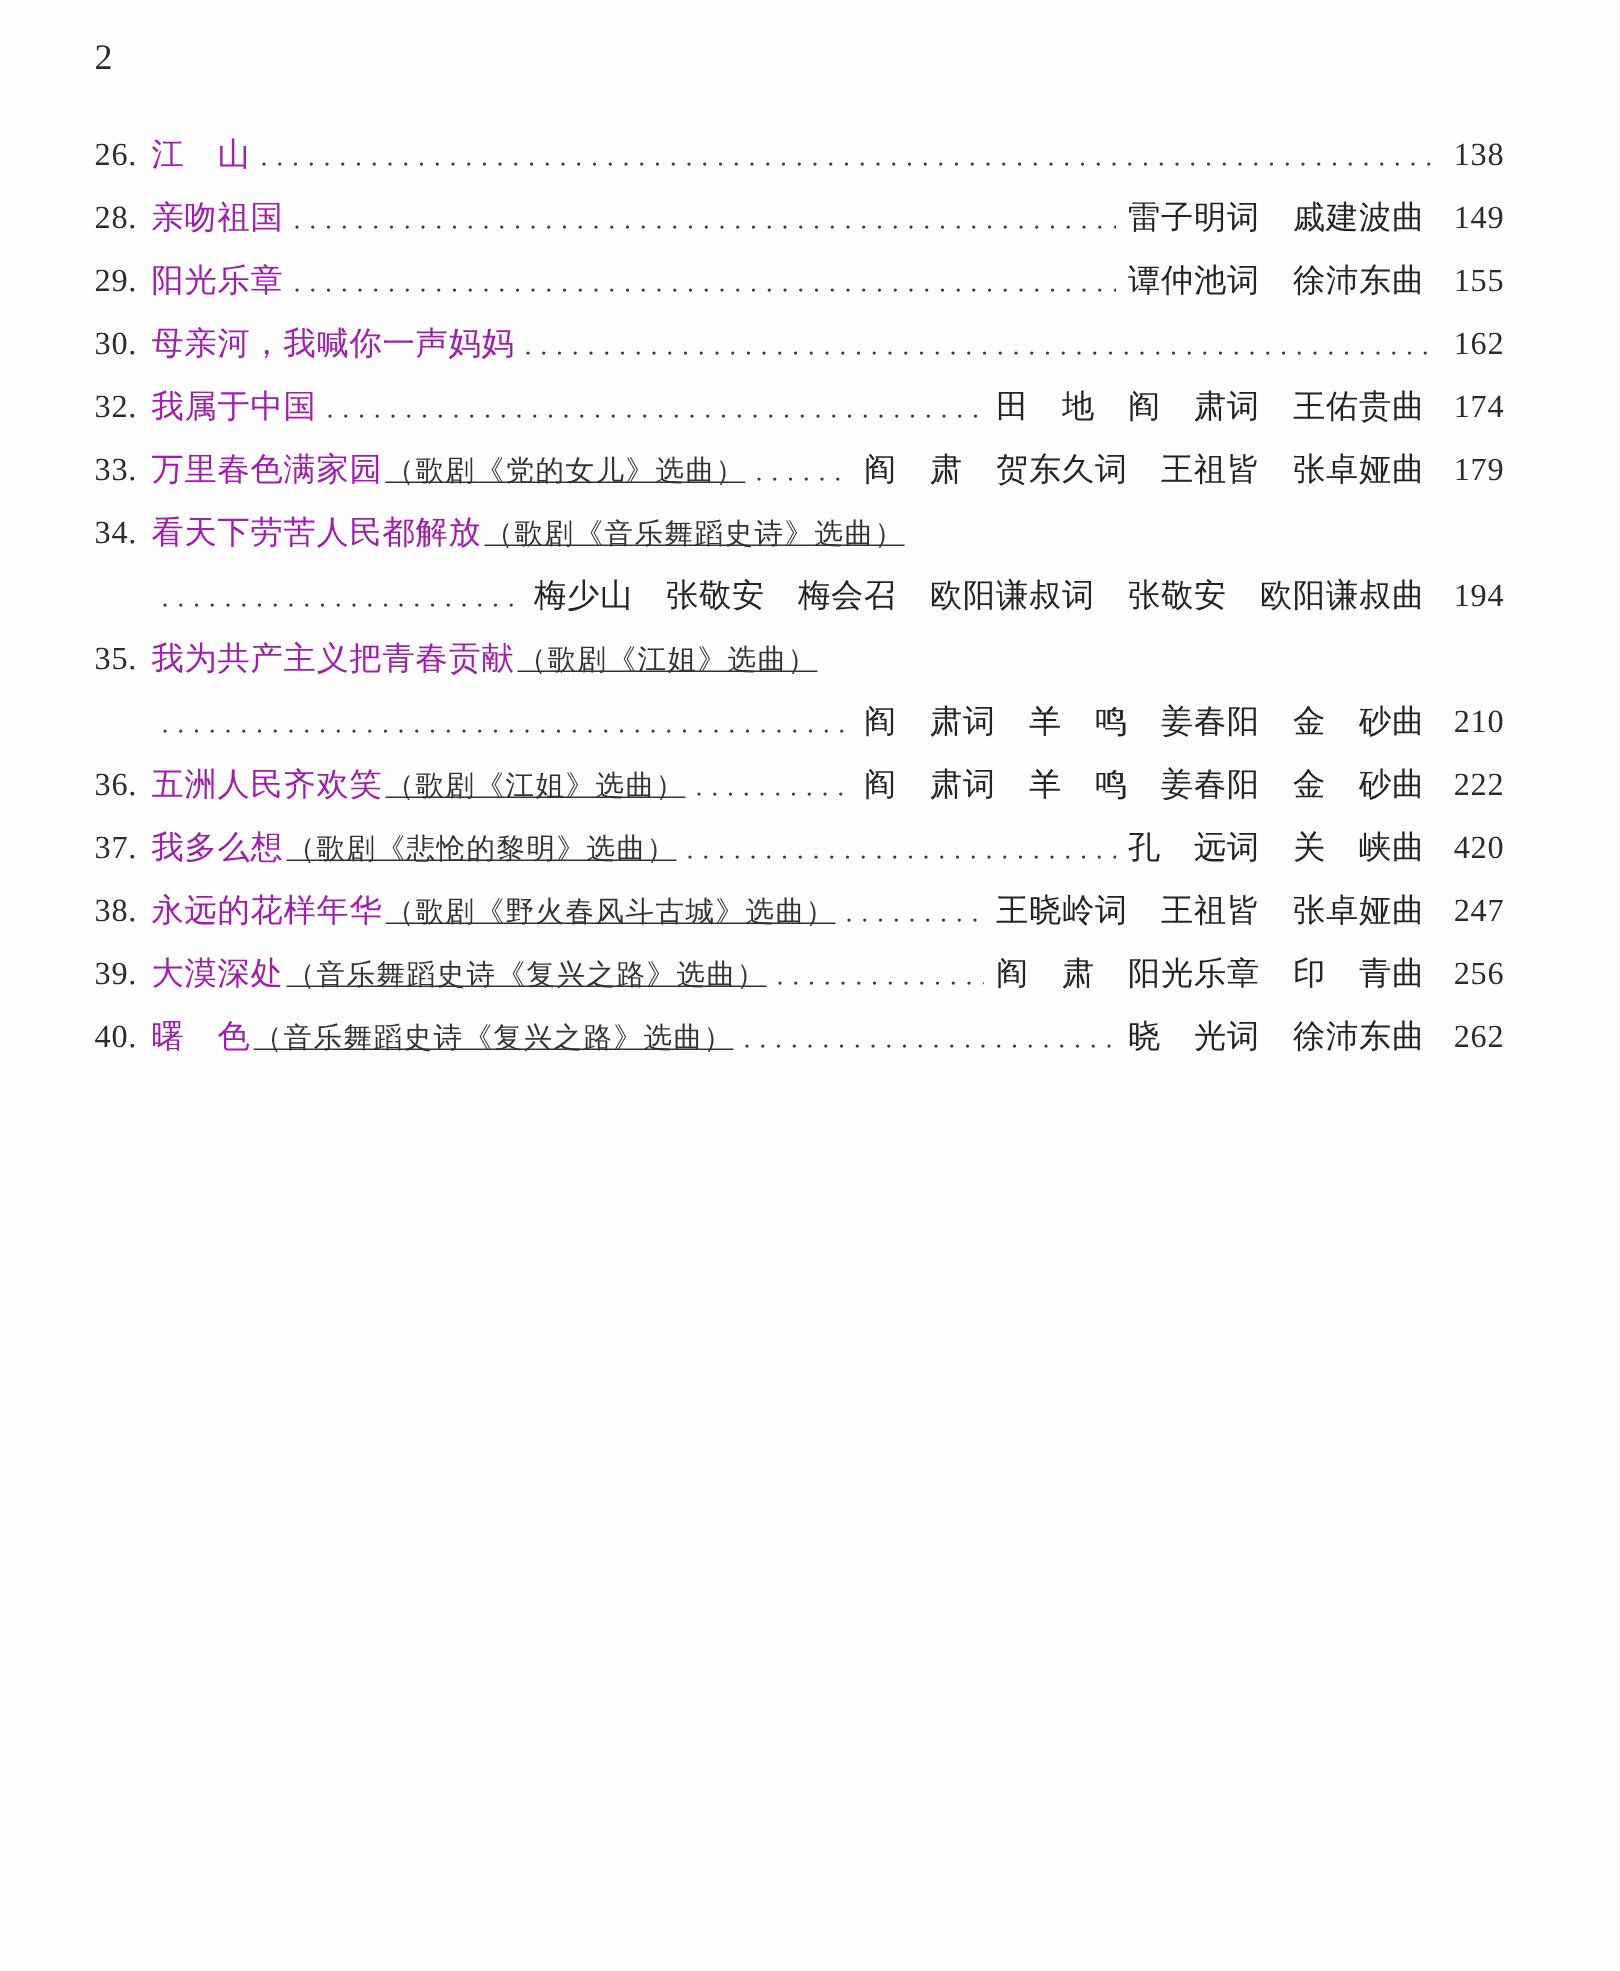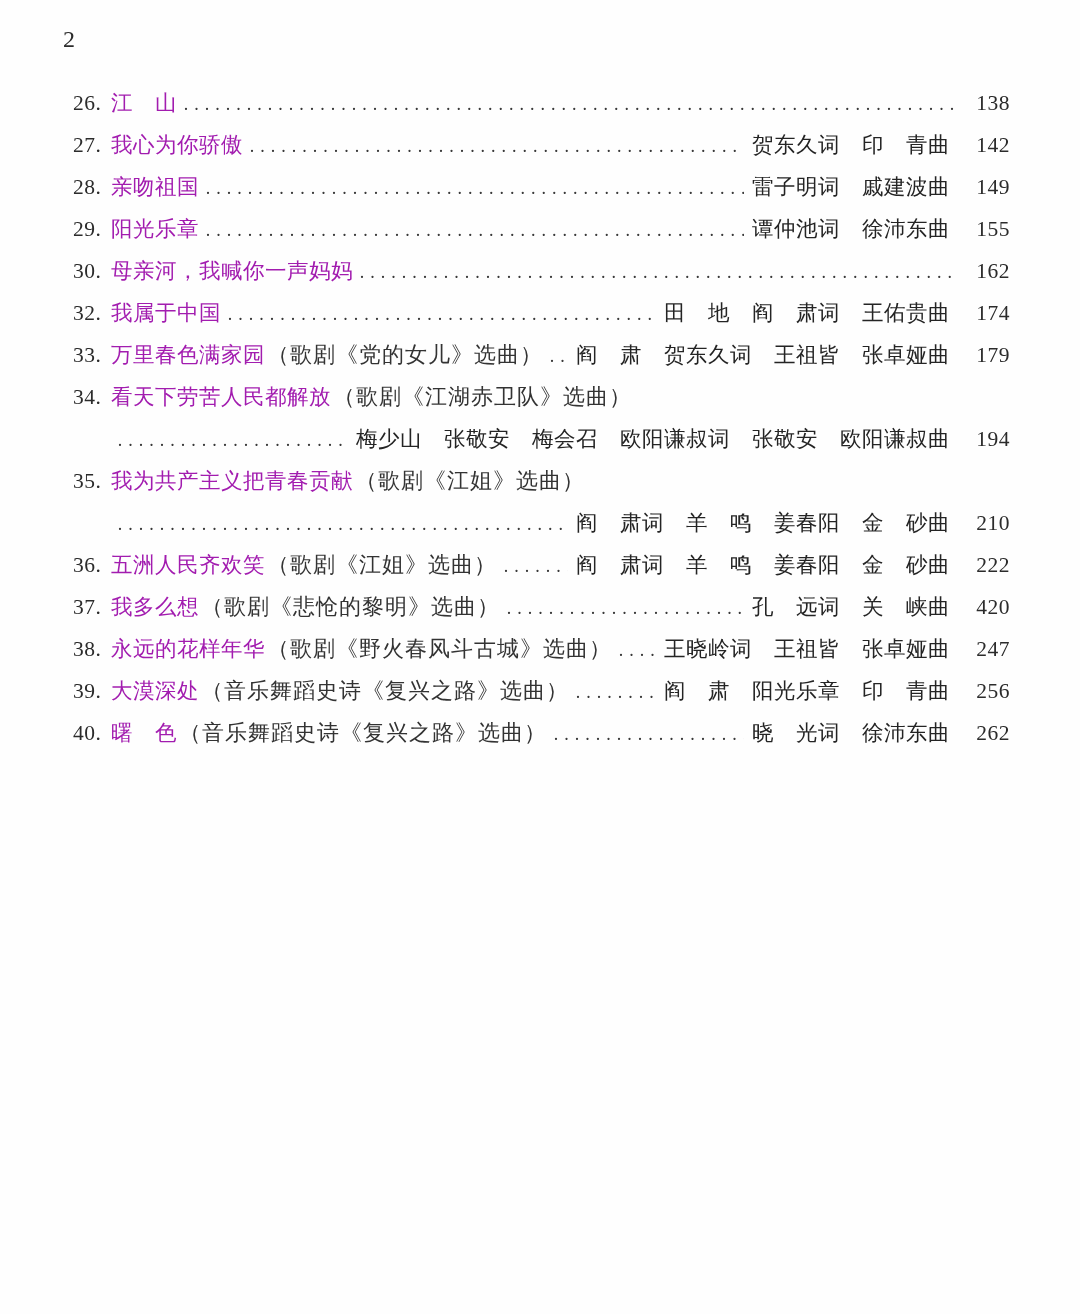--- a/index.html
+++ b/index.html
@@ -29,34 +29,34 @@
   .toc {
     margin-top: 34px;
   }
   .toc-row {
     display: flex;
     align-items: baseline;
     height: 42px;
     font-size: 21.5px;
     white-space: nowrap;
     letter-spacing: 0.5px;
-    margin-left: 10px;
   }
   .num {
     flex: 0 0 38px;
     color: #2b2b2b;
   }
   .title {
     color: #a21caf;
   }
   .sub {
-    font-size: 22px;
+    font-size: 19px;
     color: #333333;
     letter-spacing: 1px;
     margin-left: 2px;
+    text-decoration: underline;
   }
   .dots {
     flex: 1 1 0;
     overflow: hidden;
     white-space: nowrap;
     margin: 0 8px 0 6px;
     color: #3a3a3a;
     font-size: 18px;
     align-self: center;
     line-height: 42px;
@@ -64,47 +64,39 @@
   .dots::after {
     content: "····································································································································································································";
     letter-spacing: 4.5px;
   }
   .authors {
     color: #242424;
     margin-right: 12px;
   }
   .pageref {
     flex: 0 0 48px;
-    text-align: right;
+    text-align: center;
     color: #2b2b2b;
   }
 </style>
 </head>
 <body>
 
 <div class="page">
   <div class="page-number">2</div>
 
   <div class="toc" id="toc">
       <div class="toc-row">
     <span class="num">26.</span>
     <span class="title">江　山</span>
 
     <span class="dots"></span>
     <span class="pageref">138</span>
   </div>
       <div class="toc-row">
-    <span class="num">27.</span>
-    <span class="title">我心为你骄傲</span>
-
-    <span class="dots"></span>
-    <span class="authors">贺东久词　印　青曲</span>
-    <span class="pageref">142</span>
-  </div>
-      <div class="toc-row">
     <span class="num">28.</span>
     <span class="title">亲吻祖国</span>
 
     <span class="dots"></span>
     <span class="authors">雷子明词　戚建波曲</span>
     <span class="pageref">149</span>
   </div>
       <div class="toc-row">
     <span class="num">29.</span>
     <span class="title">阳光乐章</span>
@@ -132,21 +124,21 @@
     <span class="num">33.</span>
     <span class="title">万里春色满家园</span>
     <span class="sub">（歌剧《党的女儿》选曲）</span>
     <span class="dots"></span>
     <span class="authors">阎　肃　贺东久词　王祖皆　张卓娅曲</span>
     <span class="pageref">179</span>
   </div>
       <div class="toc-row no-leader">
     <span class="num">34.</span>
     <span class="title">看天下劳苦人民都解放</span>
-    <span class="sub">（歌剧《江湖赤卫队》选曲）</span>
+    <span class="sub">（歌剧《音乐舞蹈史诗》选曲）</span>
 
   </div>
       <div class="toc-row">
     <span class="num"></span>
     <span class="title"></span>
 
     <span class="dots"></span>
     <span class="authors">梅少山　张敬安　梅会召　欧阳谦叔词　张敬安　欧阳谦叔曲</span>
     <span class="pageref">194</span>
   </div>

